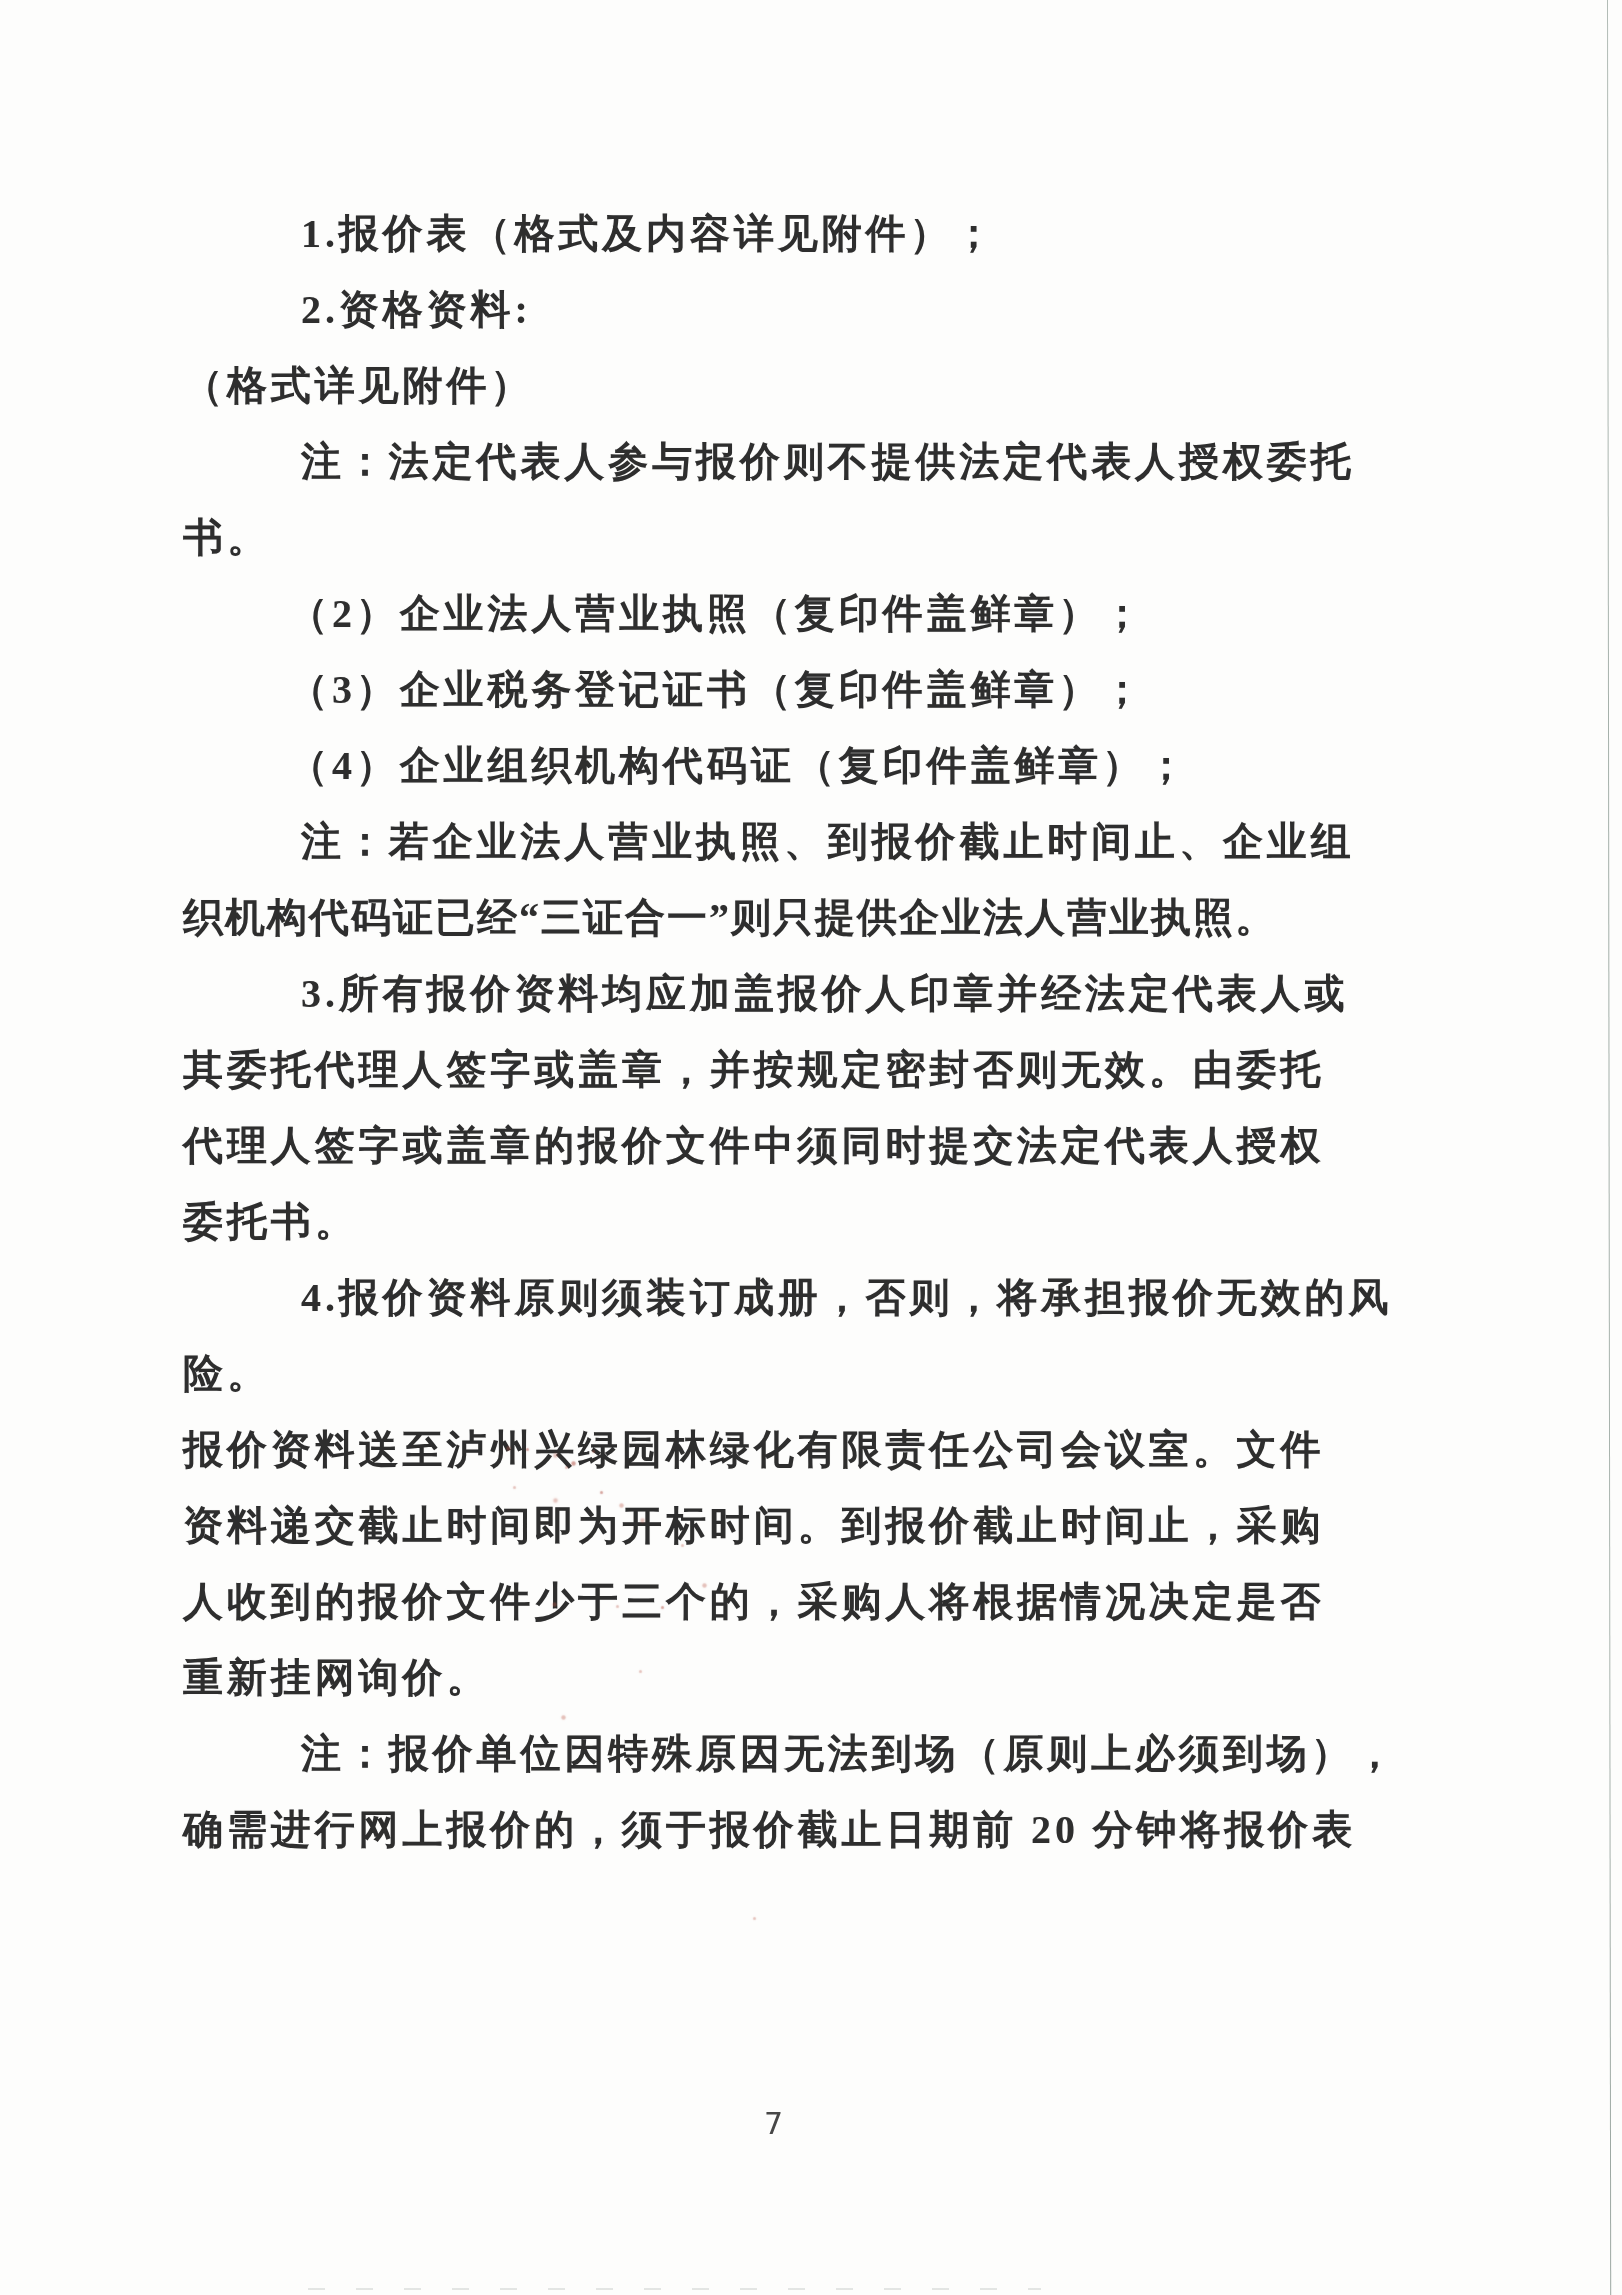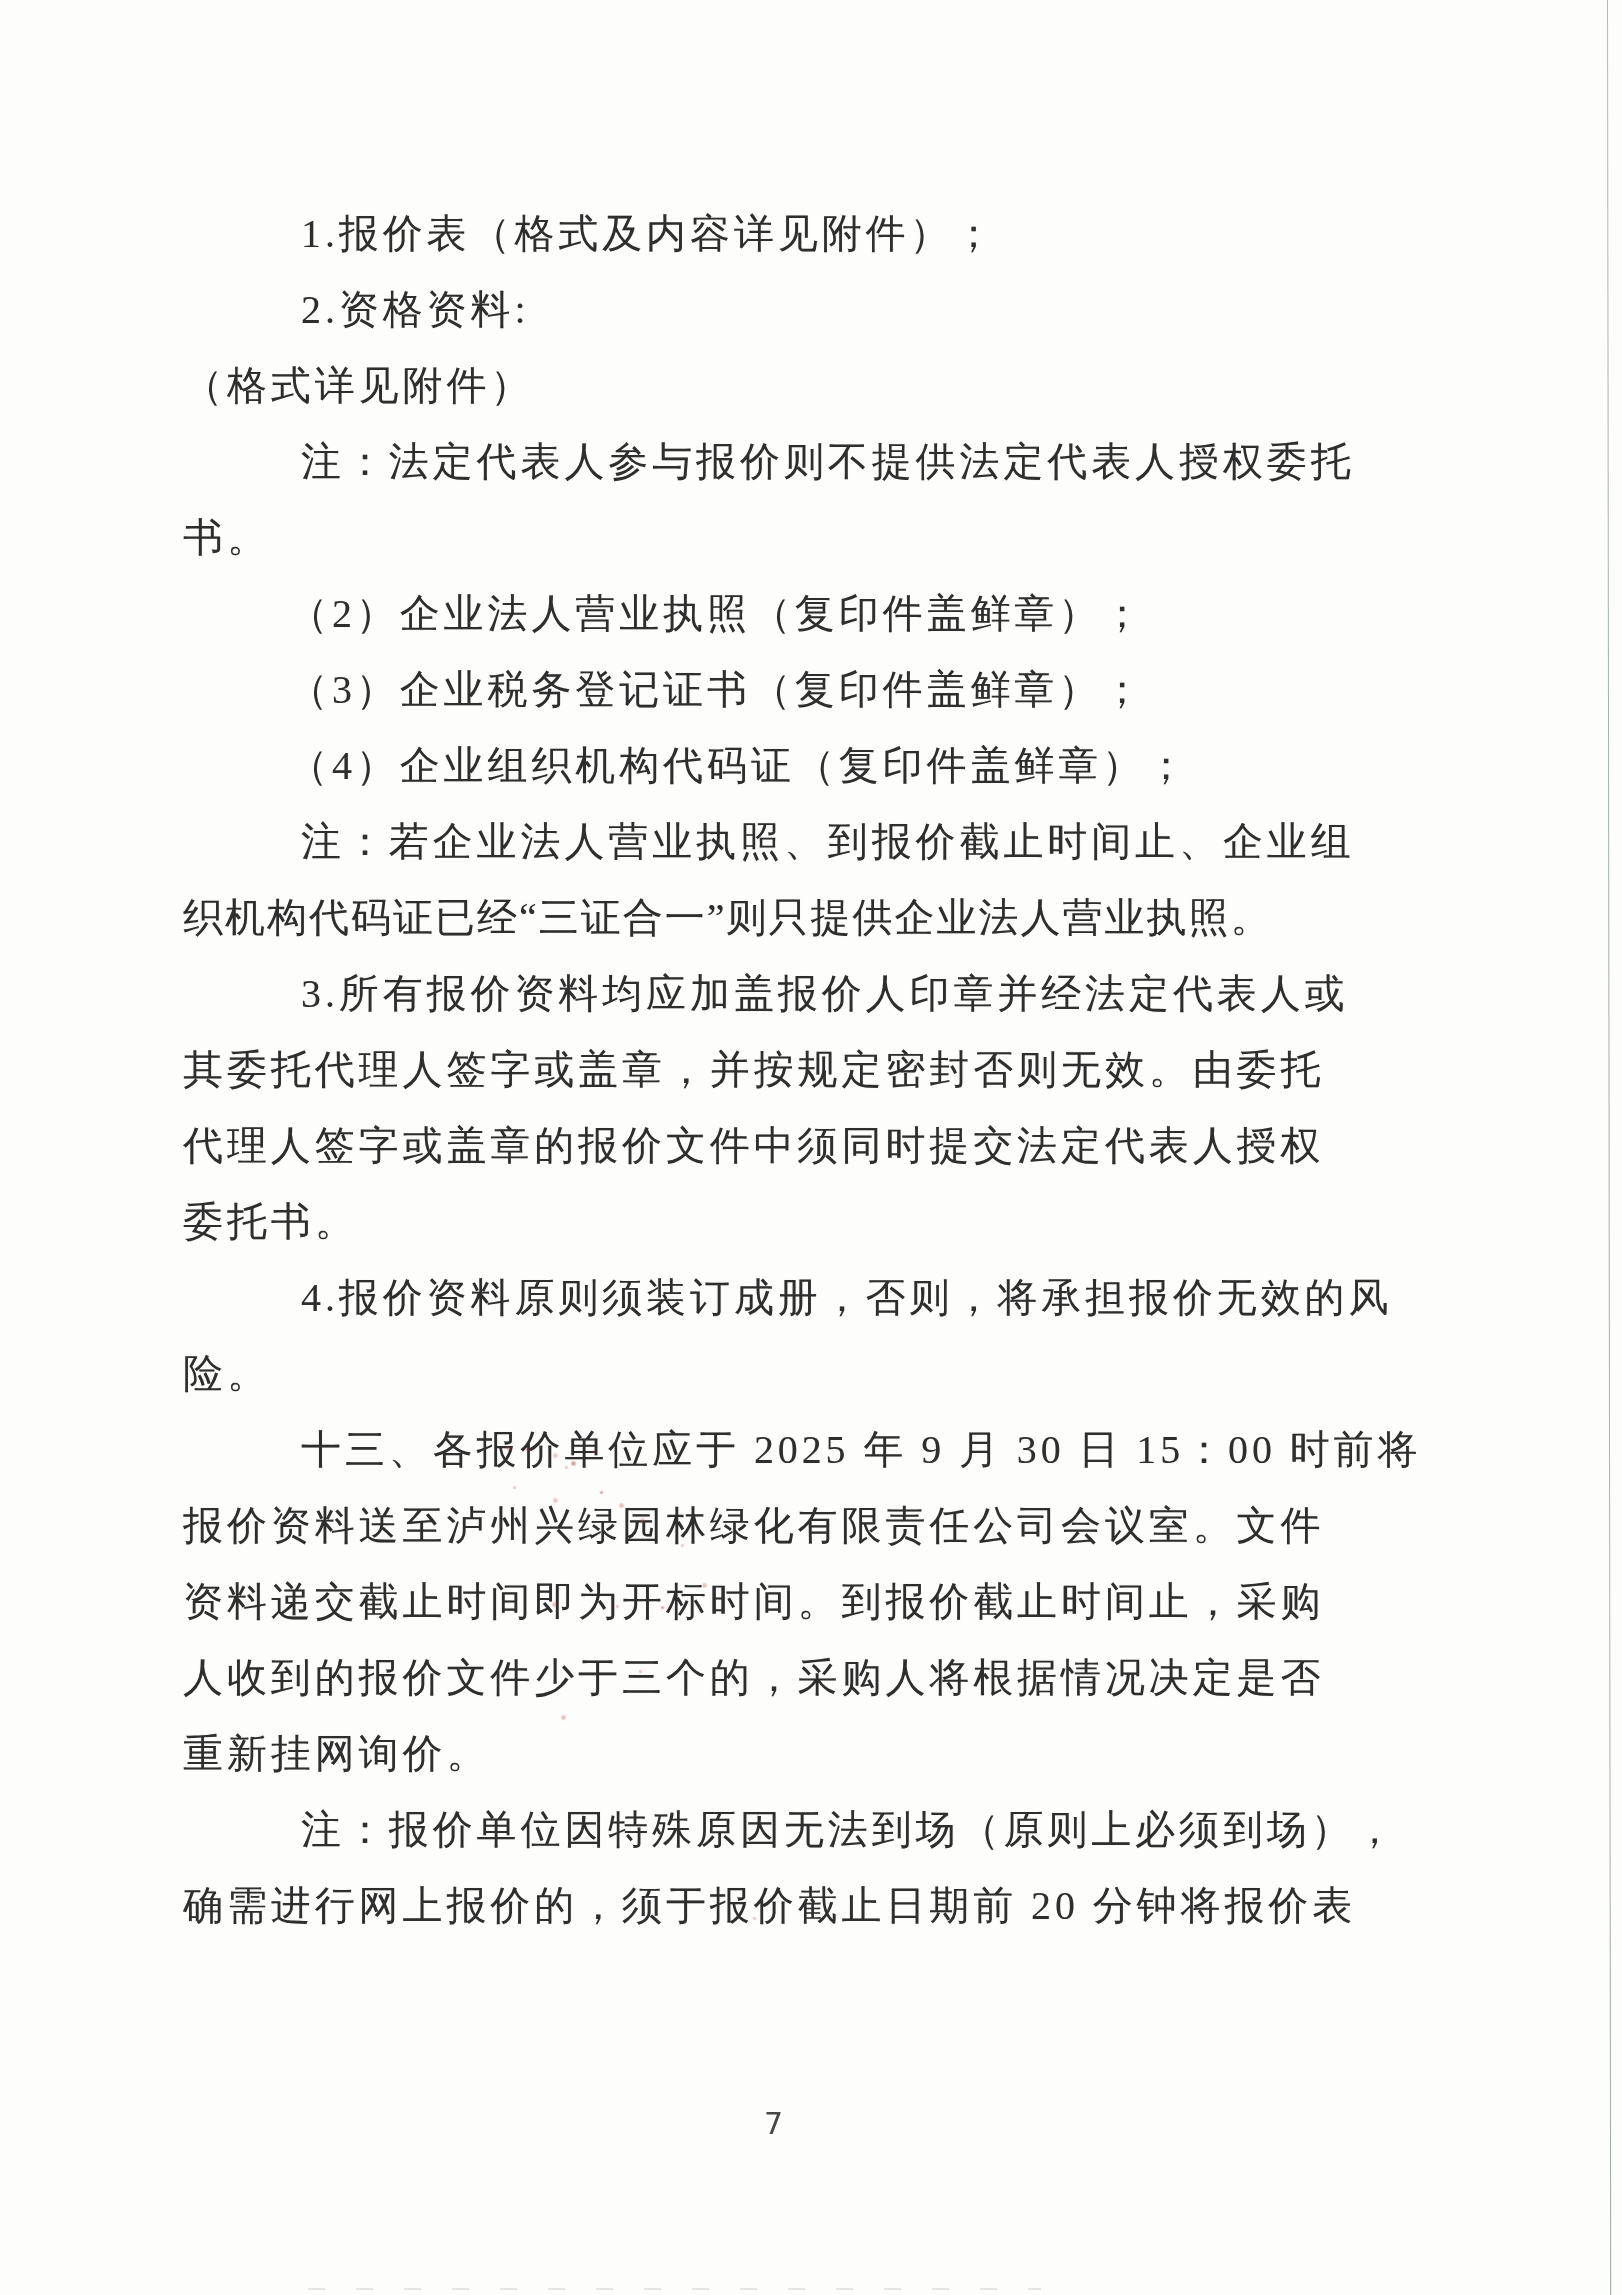--- a/index.html
+++ b/index.html
@@ -19,20 +19,21 @@
     position:relative;
     width:1623px;height:2295px;
     background:var(--paper);
     overflow:hidden;
   }
   
   .text-lines{
     position:absolute;
     left:183px;top:196px;
     width:1160px;
+    font-weight:bold;
   }
   .line{
     height:76px;
     line-height:76px;
     font-size:40px;
     letter-spacing:3.9px;
     color:var(--ink);
     white-space:pre;
     text-shadow:0 0 0.7px rgba(60,60,60,.25);
   }
@@ -105,21 +106,20 @@
       <div class="line ind-bracket">（3）企业税务登记证书（复印件盖鲜章）；</div>
       <div class="line ind-bracket">（4）企业组织机构代码证（复印件盖鲜章）；</div>
       <div class="line ind-paragraph">注：若企业法人营业执照、到报价截止时间止、企业组</div>
       <div class="line tight">织机构代码证已经“三证合一”则只提供企业法人营业执照。</div>
       <div class="line ind-paragraph">3.所有报价资料均应加盖报价人印章并经法定代表人或</div>
       <div class="line">其委托代理人签字或盖章，并按规定密封否则无效。由委托</div>
       <div class="line">代理人签字或盖章的报价文件中须同时提交法定代表人授权</div>
       <div class="line">委托书。</div>
       <div class="line ind-paragraph">4.报价资料原则须装订成册，否则，将承担报价无效的风</div>
       <div class="line">险。</div>
-      <div class="line ind-paragraph">十三、各报价单位应于 2025 年 9 月 30 日 15：00 时前将</div>
       <div class="line">报价资料送至泸州兴绿园林绿化有限责任公司会议室。文件</div>
       <div class="line">资料递交截止时间即为开标时间。到报价截止时间止，采购</div>
       <div class="line">人收到的报价文件少于三个的，采购人将根据情况决定是否</div>
       <div class="line">重新挂网询价。</div>
       <div class="line ind-paragraph">注：报价单位因特殊原因无法到场（原则上必须到场），</div>
       <div class="line">确需进行网上报价的，须于报价截止日期前 20 分钟将报价表</div>
     </div>
 
   <div class="stain"></div>
 

